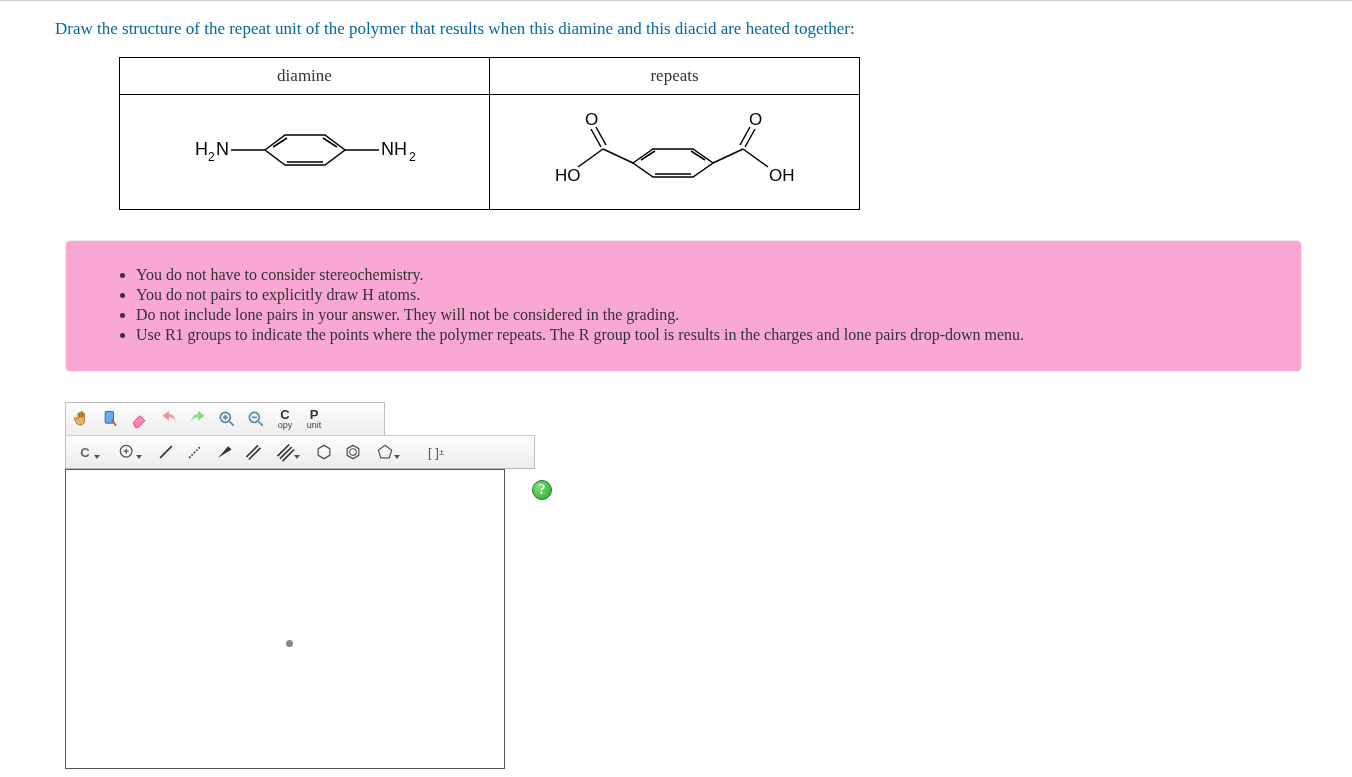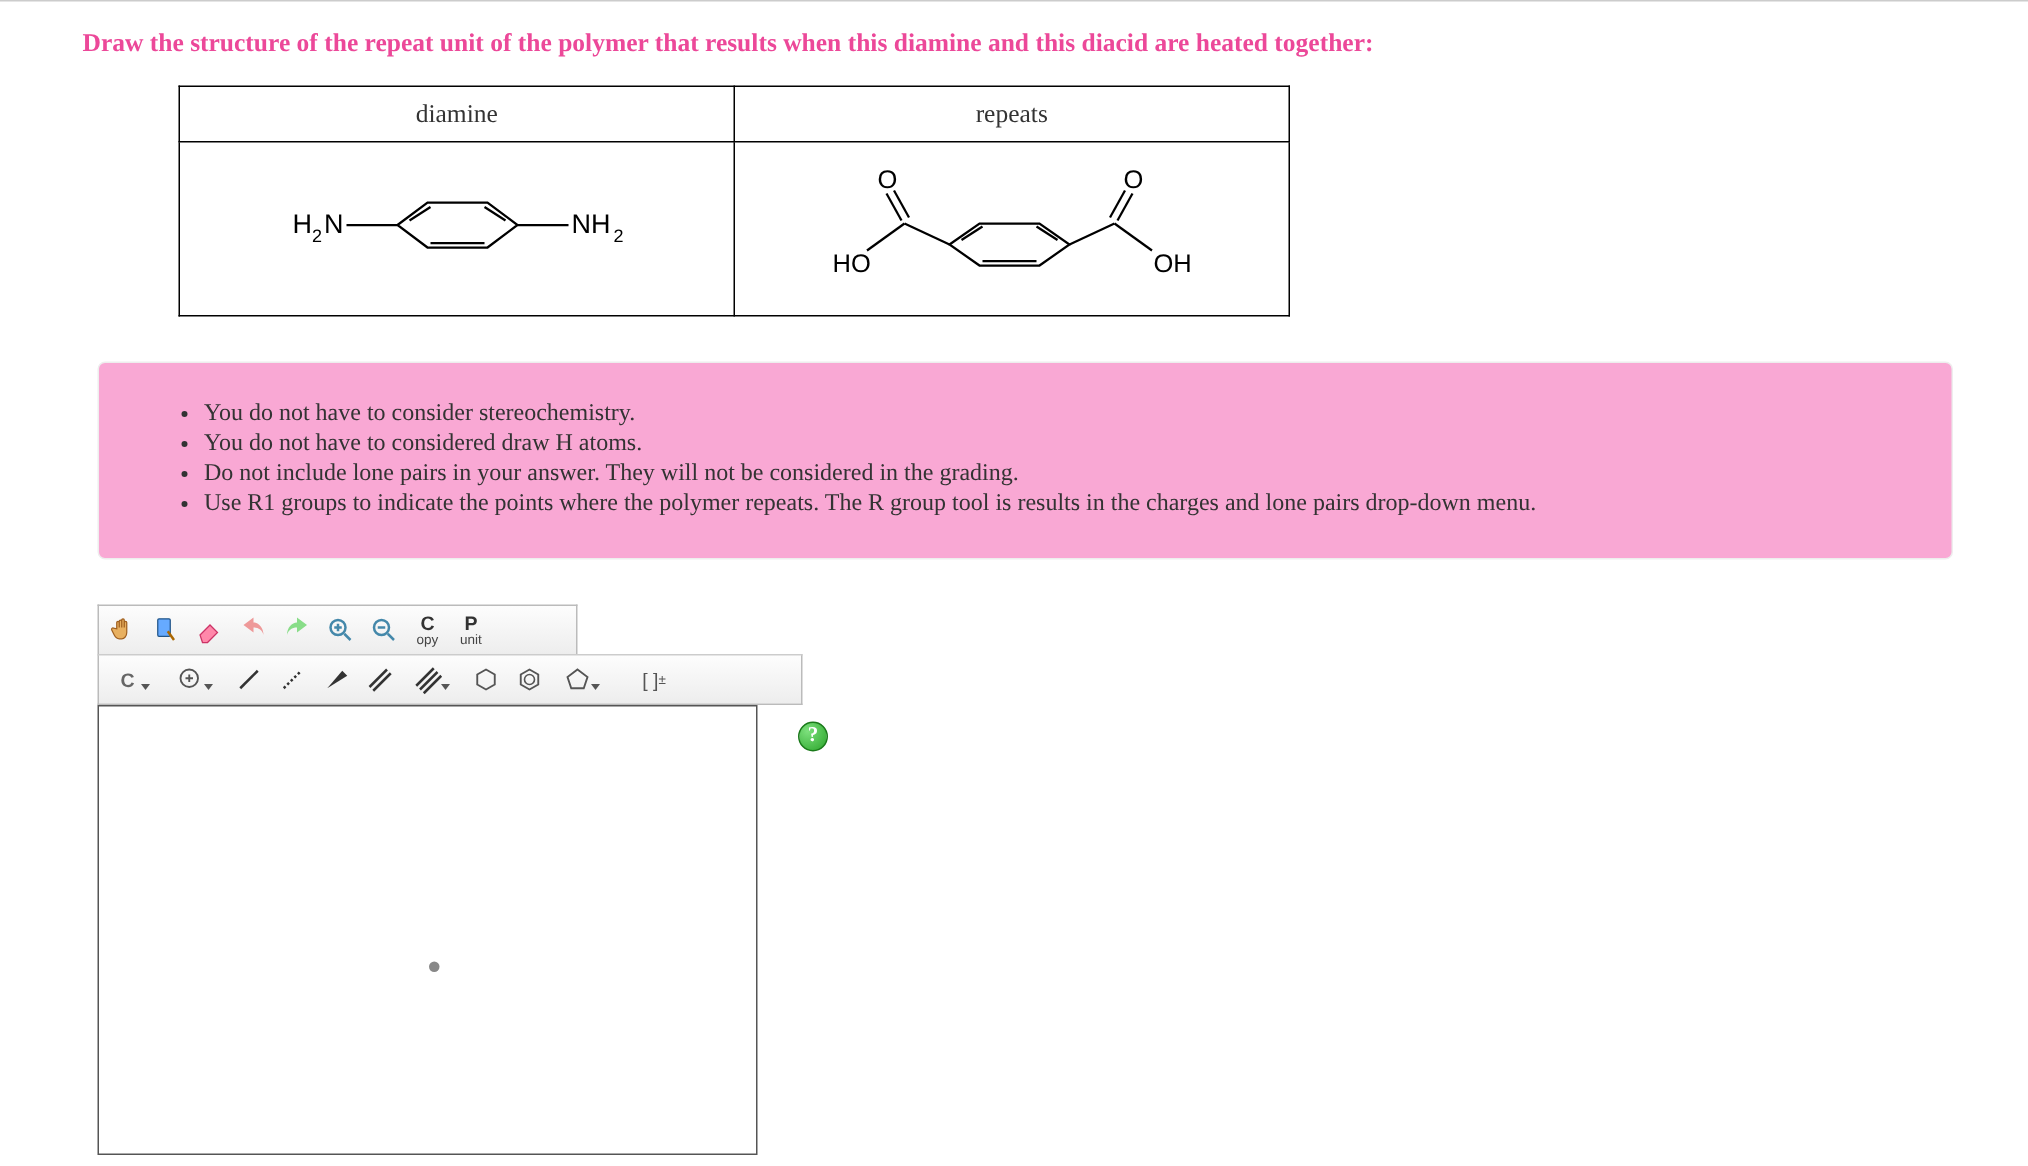--- a/index.html
+++ b/index.html
@@ -4,21 +4,21 @@
 <style>
   * { box-sizing: border-box; margin: 0; padding: 0; }
   body {
     font-family: Georgia, 'Times New Roman', serif;
     font-size: 16px;
     color: #333;
     background: #fff;
     padding: 0;
   }
   .container { padding: 10px 40px 20px 55px; }
-  .question-text { font-size: 17px; margin-bottom: 18px; color: #ec4899; font-weight: bold; }
+  .question-text { font-size: 17px; margin-bottom: 18px; color: #0369a1; }
   .structure-table {
     border-collapse: collapse;
     margin-left: 64px;
     margin-bottom: 30px;
   }
   .structure-table td, .structure-table th {
     border: 1.5px solid #000;
     text-align: center;
     vertical-align: middle;
   }
@@ -170,21 +170,21 @@
           <text x="244" y="76" font-family="Arial" font-size="17">OH</text>
         </svg>
       </td>
     </tr>
   </tbody>
     </table>
 
   <div class="info-box">
     <ul>
       <li>You do not have to consider stereochemistry.</li>
-      <li>You do not have to considered draw H atoms.</li>
+      <li>You do not pairs to explicitly draw H atoms.</li>
       <li>Do not include lone pairs in your answer. They will not be considered in the grading.</li>
       <li>Use R1 groups to indicate the points where the polymer repeats. The R group tool is results in the charges and lone pairs drop-down menu.</li>
     </ul>
   </div>
 
   <div class="editor">
     <div class="toolbar" style="width:320px;">
       <div class="tbtn">
         <svg viewBox="0 0 24 24">
             <path fill="#e8b060" stroke="#a06020" d="M7 11V6a1 1 0 012 0v4V5a1 1 0 012 0v5V4a1 1 0 012 0v6V6a1 1 0 012 0v8c0 3-2 5-4 5h-2c-2 0-3-1-4-3l-2-4c-.5-1 .5-2 1.5-1.5L7 11z"></path>

